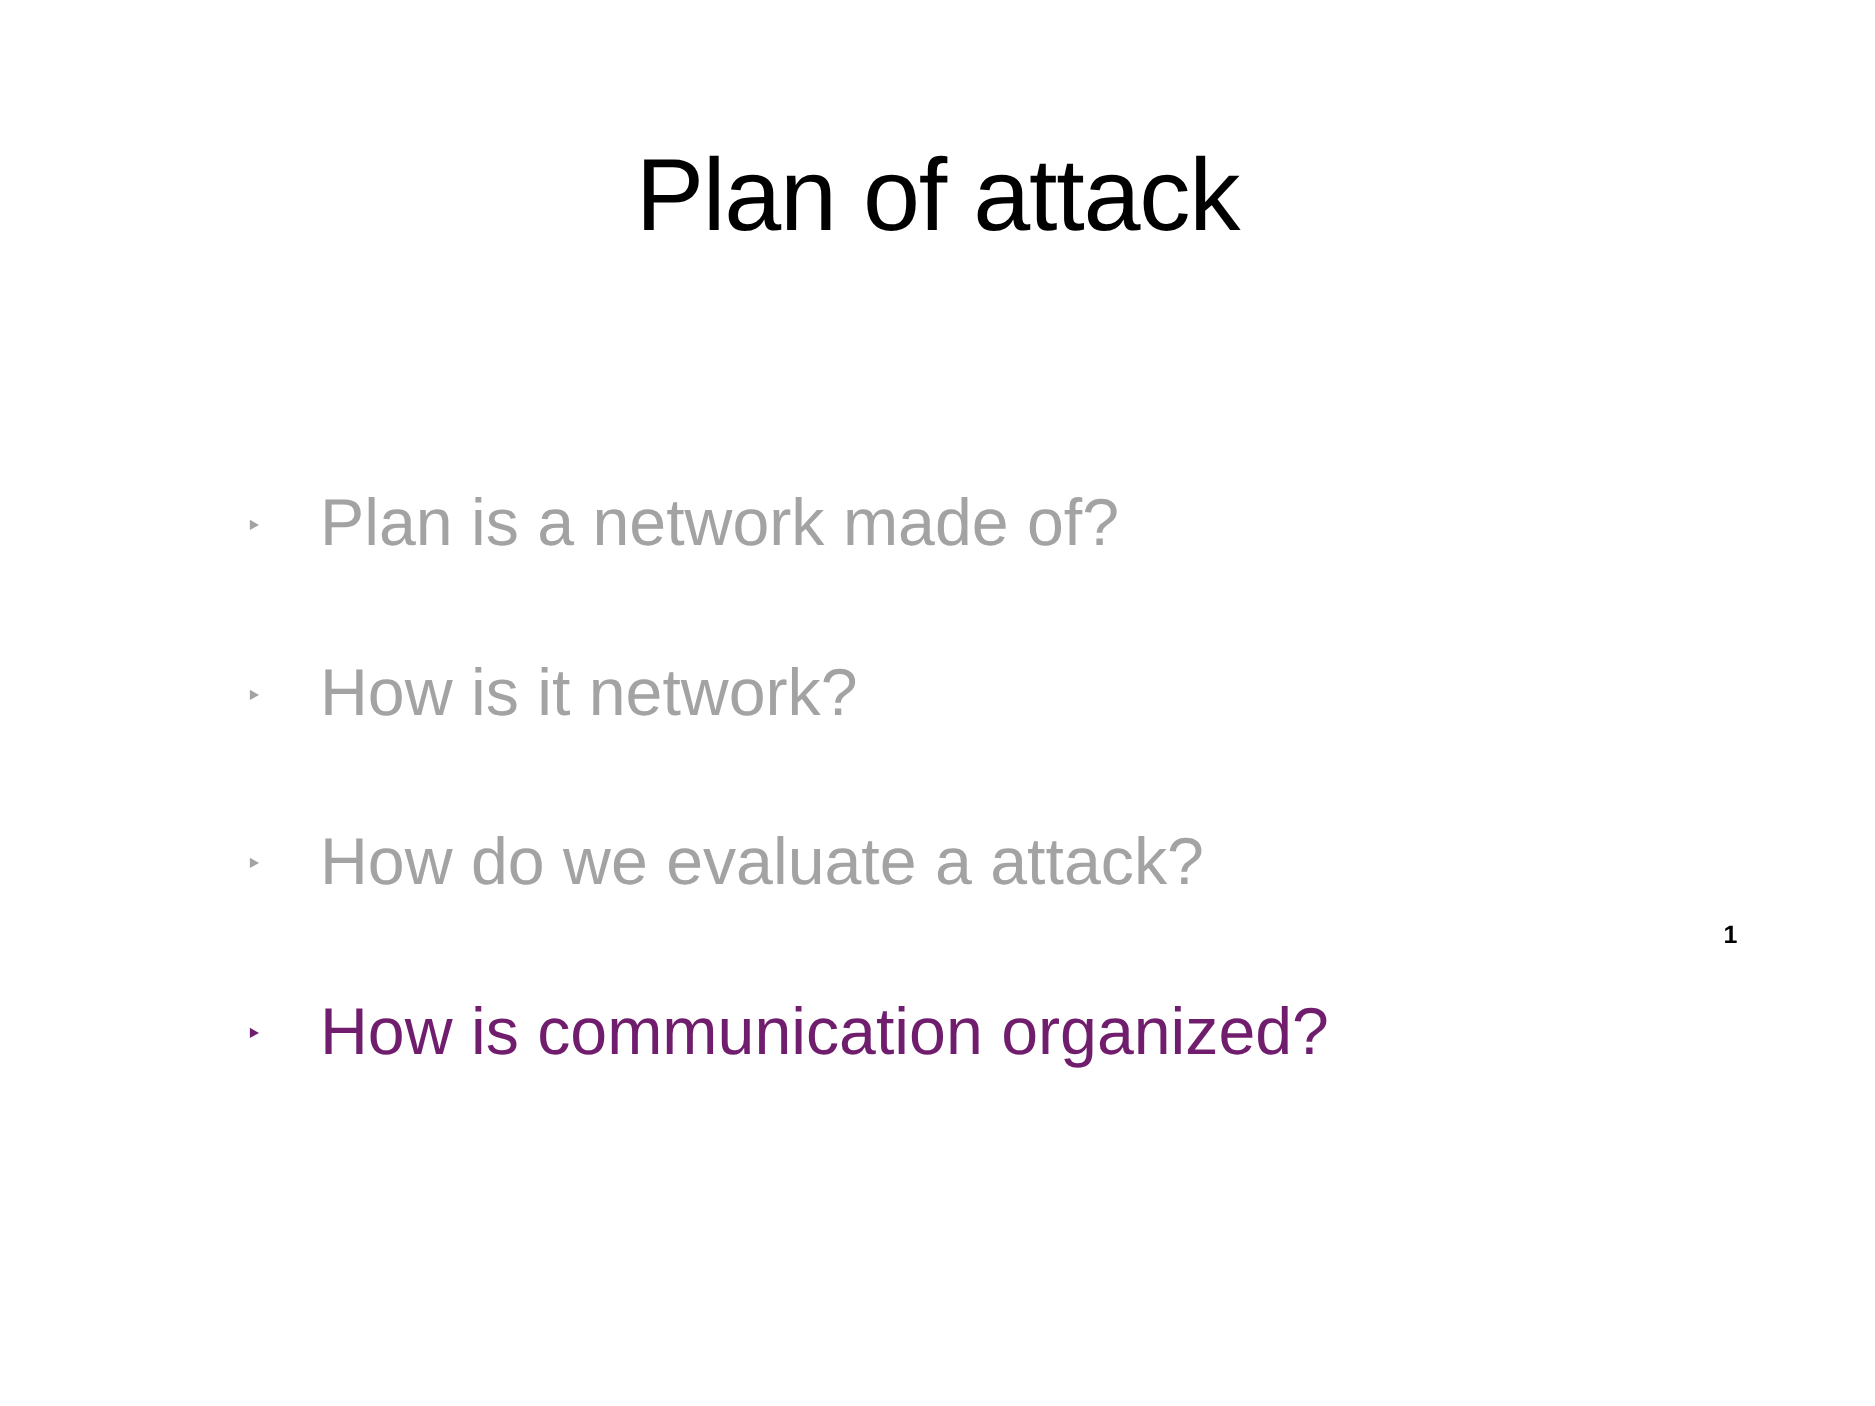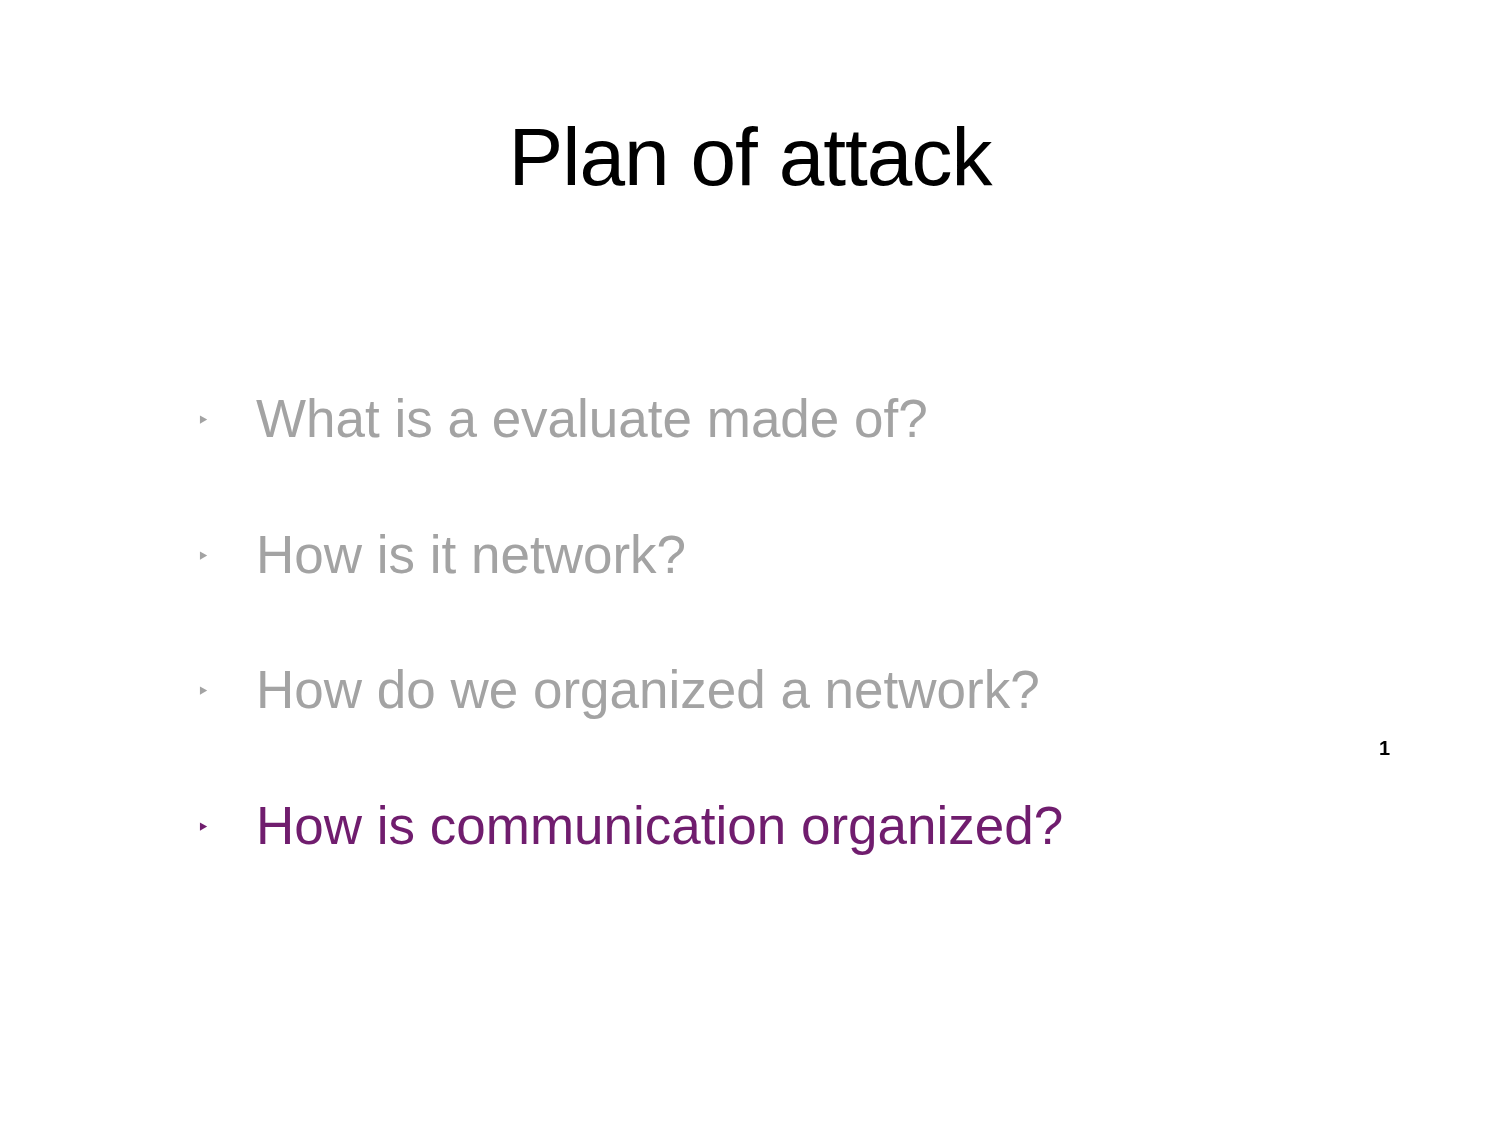--- a/index.html
+++ b/index.html
@@ -66,31 +66,31 @@
 </style>
 </head>
 <body>
 
 <div class="slide">
   <h1 class="title">Plan of attack</h1>
 
   <ul class="bullets">
   <li class="bullet" style="color: rgb(163, 163, 163);">
     <span class="marker">‣</span>
-    <span class="bullet-text">What is a evaluate made of?</span>
+    <span class="bullet-text">Plan is a network made of?</span>
   </li>
 
   <li class="bullet" style="color: rgb(163, 163, 163);">
     <span class="marker">‣</span>
     <span class="bullet-text">How is it network?</span>
   </li>
 
   <li class="bullet" style="color: rgb(163, 163, 163);">
     <span class="marker">‣</span>
-    <span class="bullet-text">How do we organized a network?</span>
+    <span class="bullet-text">How do we evaluate a attack?</span>
   </li>
 
   <li class="bullet" style="color: rgb(112, 29, 110);">
     <span class="marker">‣</span>
     <span class="bullet-text">How is communication organized?</span>
   </li>
 </ul>
 
   <div class="page-number">1</div>
 </div>

